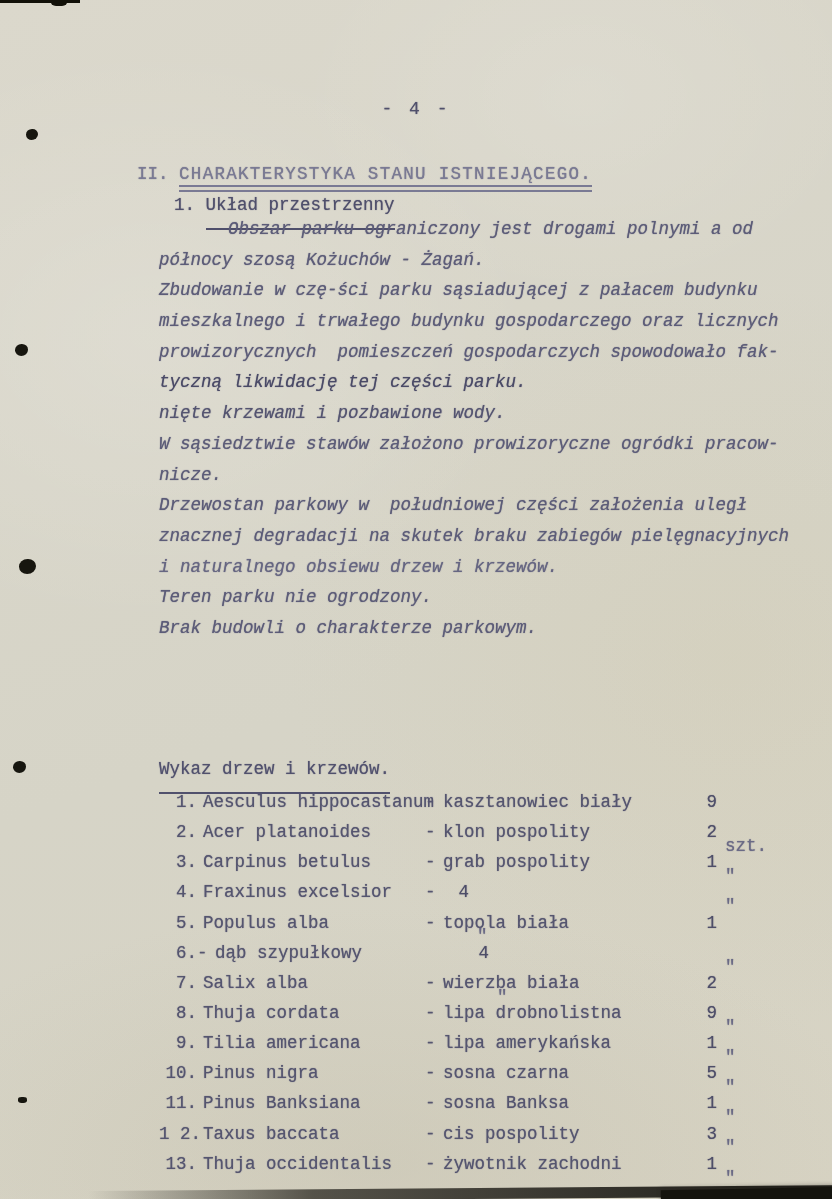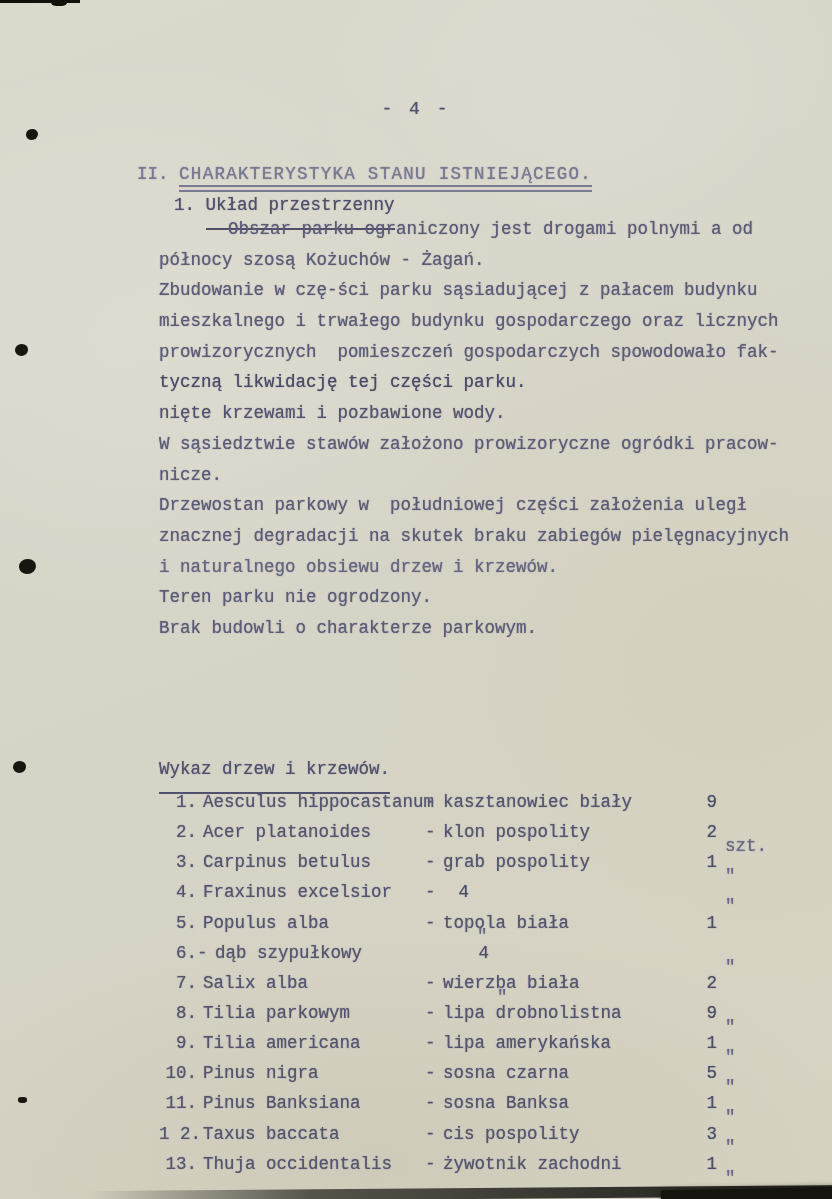--- a/index.html
+++ b/index.html
@@ -18,21 +18,21 @@
   }
   .pageno{position:absolute;top:99px;left:0;right:0;text-align:center;
     font-size:18px;letter-spacing:3px;color:#50506b;}
   .sec-head{position:absolute;top:164px;left:137px;font-size:17.5px;white-space:pre;color:#7a7a94;}
   .sec-head .title{letter-spacing:1.3px;}
   .u{border-bottom:2px solid currentColor;padding-bottom:13px;}
   .dblu{border-bottom:2px solid currentColor;padding-bottom:1px;
     box-shadow:0 3px 0 0 #d8d5c8, 0 5px 0 0 currentColor;}
   .sub1{position:absolute;top:195px;left:174px;font-size:17.5px;white-space:pre;color:#4f4f6b;}
   .para{position:absolute;top:219px;left:159px;width:672px;font-size:17.5px;}
-  .para .line{height:30.7px;white-space:pre;}
+  .para .line{height:30.7px;white-space:pre;font-style:italic;}
   .para .line.indent{padding-left:69px;}
   .para .line:nth-child(6){color:#4a4a66;}
   .para .line:nth-child(7){color:#545470;}
   .para .line:nth-child(12){color:#666682;}
   .sub2{position:absolute;top:711px;left:174px;font-size:17.5px;white-space:pre;color:#53536f;}
   .list-title{position:absolute;top:759px;left:159px;font-size:17.5px;color:#51516d;}
   .plants{position:absolute;top:792px;left:159px;width:600px;font-size:17.5px;color:#55556f;}
   .prow{display:flex;height:30.15px;white-space:pre;align-items:flex-start;}
   .c-no{width:38px;text-align:right;flex:none;}
   .c-latin{width:222px;margin-left:6px;flex:none;}
@@ -83,21 +83,21 @@
   <div class="list-title"><span class="u">Wykaz drzew i krzewów.</span></div>
 
   <div class="plants" id="plants">
       <div class="prow"><span class="c-no">1.</span><span class="c-latin">Aesculus hippocastanum</span><span class="c-sep">-</span><span class="c-pol">kasztanowiec biały</span><span class="c-qty">9</span><span class="c-unit">szt.</span></div>
       <div class="prow"><span class="c-no">2.</span><span class="c-latin">Acer platanoides</span><span class="c-sep">-</span><span class="c-pol">klon pospolity</span><span class="c-qty">2</span><span class="c-unit">"</span></div>
       <div class="prow"><span class="c-no">3.</span><span class="c-latin">Carpinus betulus</span><span class="c-sep">-</span><span class="c-pol">grab pospolity</span><span class="c-qty">1</span><span class="c-unit">"</span></div>
       <div class="prow"><span class="c-no">4.</span><span class="c-latin">Fraxinus excelsior</span><span class="c-sep">-</span><span class="c-qty">4</span><span class="c-unit">"</span></div>
       <div class="prow"><span class="c-no">5.</span><span class="c-latin">Populus alba</span><span class="c-sep">-</span><span class="c-pol">topola biała</span><span class="c-qty">1</span><span class="c-unit">"</span></div>
       <div class="prow"><span class="c-no">6.</span><span class="c-sep">-</span><span class="c-pol">dąb szypułkowy</span><span class="c-qty">4</span><span class="c-unit">"</span></div>
       <div class="prow"><span class="c-no">7.</span><span class="c-latin">Salix alba</span><span class="c-sep">-</span><span class="c-pol">wierzba biała</span><span class="c-qty">2</span><span class="c-unit">"</span></div>
-      <div class="prow"><span class="c-no">8.</span><span class="c-latin">Tilia parkowym</span><span class="c-sep">-</span><span class="c-pol">lipa drobnolistna</span><span class="c-qty">9</span><span class="c-unit">"</span></div>
+      <div class="prow"><span class="c-no">8.</span><span class="c-latin">Thuja cordata</span><span class="c-sep">-</span><span class="c-pol">lipa drobnolistna</span><span class="c-qty">9</span><span class="c-unit">"</span></div>
       <div class="prow"><span class="c-no">9.</span><span class="c-latin">Tilia americana</span><span class="c-sep">-</span><span class="c-pol">lipa amerykańska</span><span class="c-qty">1</span><span class="c-unit">"</span></div>
       <div class="prow"><span class="c-no">10.</span><span class="c-latin">Pinus nigra</span><span class="c-sep">-</span><span class="c-pol">sosna czarna</span><span class="c-qty">5</span><span class="c-unit">"</span></div>
       <div class="prow"><span class="c-no">11.</span><span class="c-latin">Pinus Banksiana</span><span class="c-sep">-</span><span class="c-pol">sosna Banksa</span><span class="c-qty">1</span><span class="c-unit">"</span></div>
       <div class="prow"><span class="c-no">1 2.</span><span class="c-latin">Taxus baccata</span><span class="c-sep">-</span><span class="c-pol">cis pospolity</span><span class="c-qty">3</span><span class="c-unit">"</span></div>
       <div class="prow"><span class="c-no">13.</span><span class="c-latin">Thuja occidentalis</span><span class="c-sep">-</span><span class="c-pol">żywotnik zachodni</span><span class="c-qty">1</span><span class="c-unit">"</span></div>
     </div>
 
   <div class="edge-top"></div>
   <div class="edge-bump"></div>
   <div class="speck" style="left:26px;top:129px;width:12px;height:11px;"></div>

